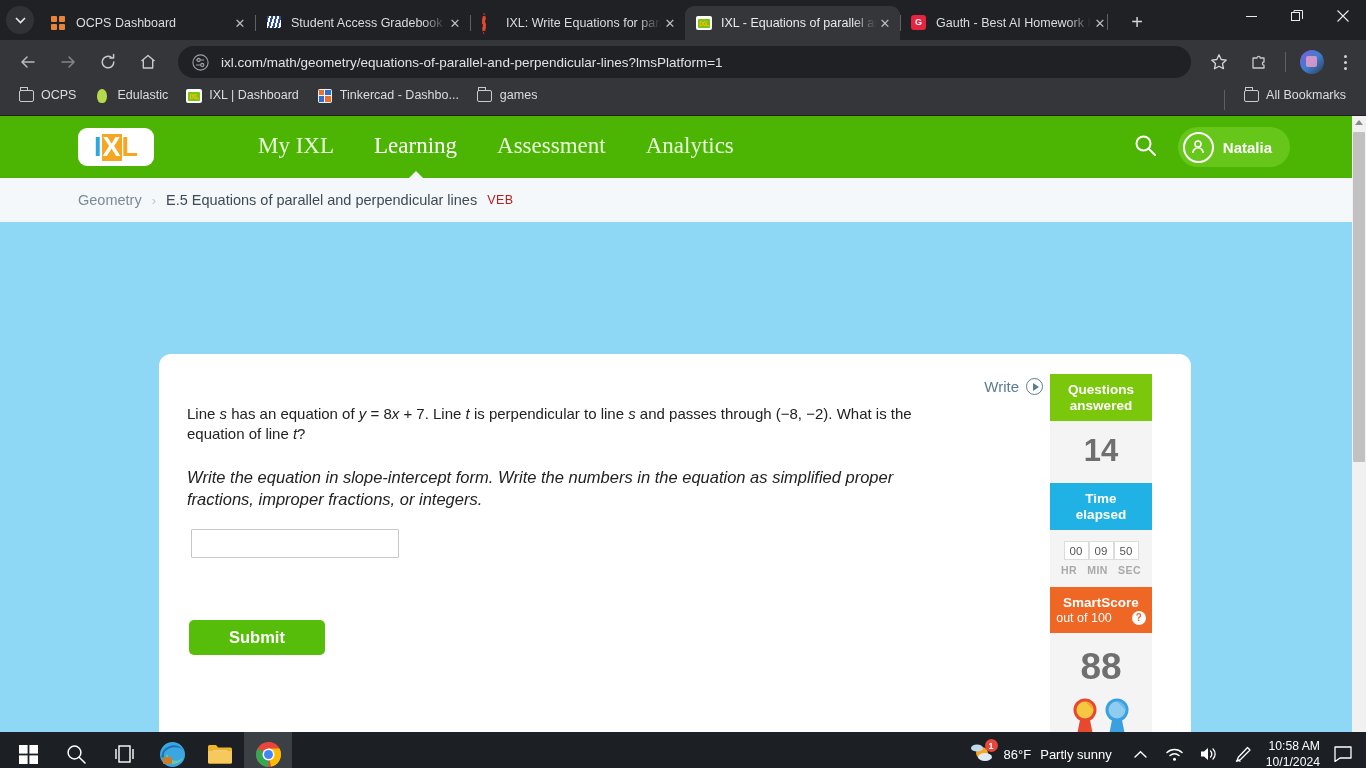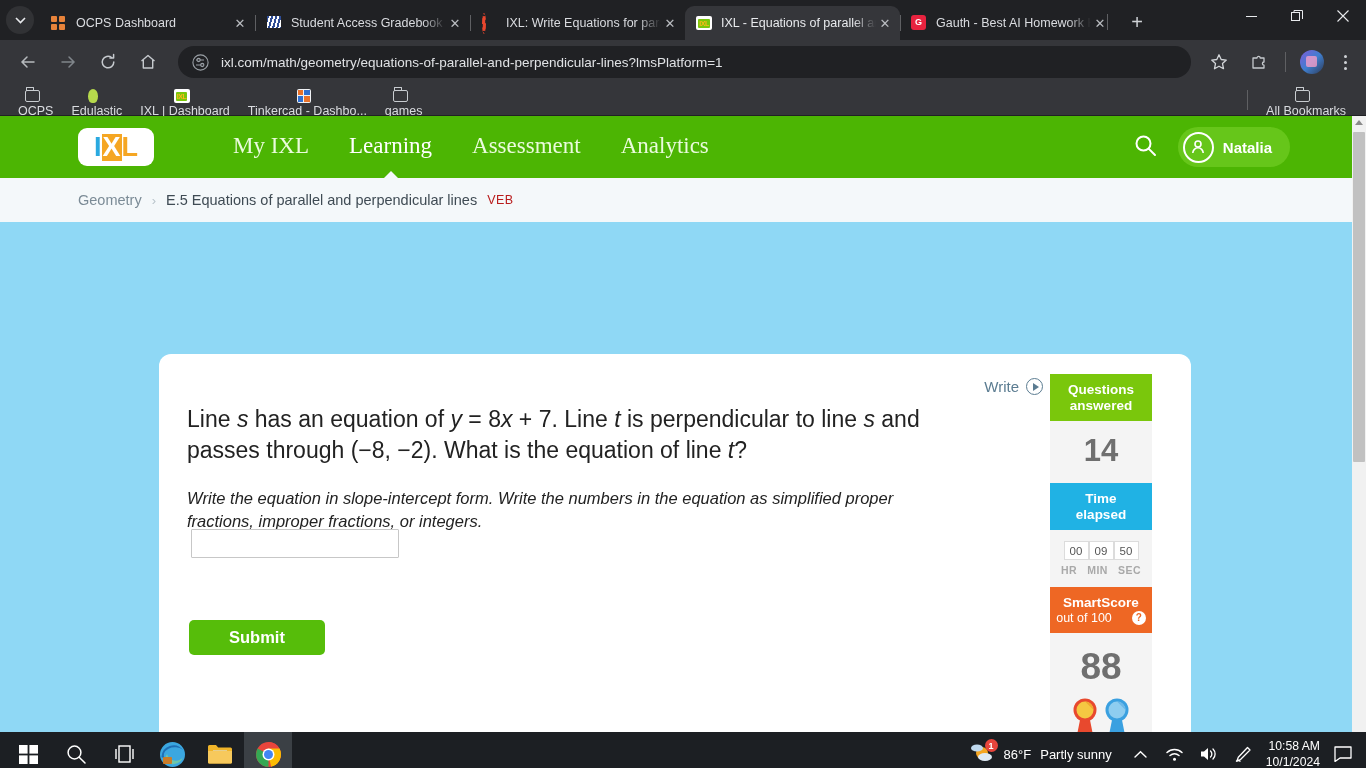--- a/index.html
+++ b/index.html
@@ -116,24 +116,23 @@
   .kebab i { width:3px;height:3px;border-radius:50%;background:#cfd2d6;display:block; }
 
   
   .bookmarks {
     height: 32px; background: #35363a;
     display: flex; align-items: center; padding: 0 10px;
     font-size: 12.5px; color: #dadce0;
     border-bottom: 1px solid #202124;
   }
   .bm {
-    display: flex; align-items: center; height: 24px;
+    display: flex; align-items: flex-start; height: 24px;
     padding: 0 8px; border-radius: 4px; margin-right: 2px;
     white-space: nowrap;
-    flex-direction: column;
   }
   .bm .bmicon { width:16px;height:16px;margin-right:7px;flex:none;
     display:flex;align-items:center;justify-content:center; }
   .bm-right { margin-left: auto; display:flex; align-items:center; }
   .bm-right .tb-sep { margin-right:10px; }
   .folder-ico { width:15px;height:12px;border:1.4px solid #c8ccd0;border-radius:2px;
     position:relative;}
   .folder-ico::before{content:'';position:absolute;top:-4px;left:0;width:6px;height:3px;
     border:1.4px solid #c8ccd0;border-bottom:none;border-radius:1px 1px 0 0;}
   .ico-edulastic { width:10px;height:14px;background:#b6d94c;border-radius:50% 50% 45% 45%;}
@@ -159,21 +158,21 @@
   .ixl-logo {
     margin-left: 78px; width: 76px; height: 38px; background: #fff;
     border-radius: 9px; display: flex; align-items: center;
     justify-content: center; flex: none;
   }
   .ixl-logo .lg { display:flex; align-items:center; font-size:27px;
      font-weight: bold; font-family:"Liberation Sans", sans-serif; line-height:1; }
   .ixl-logo .i { color:#2aa9e0; }
   .ixl-logo .x { color:#fff; background:#f5a623; padding:0 1px; }
   .ixl-logo .l { color:#f5a623; }
-  .navlinks { display:flex; align-items:center; margin-left: 79px; gap: 40px; }
+  .navlinks { display:flex; align-items:center; margin-left: 104px; gap: 40px; }
   .navlink {
     color: #eafbdc; font-size: 23px;
     font-family: "Liberation Serif", serif; position: relative;
     padding-bottom: 2px;
   }
   .navlink.active { color: #ffffff; }
   .navlink.active::after {
     content:''; position: absolute; left: 50%; bottom: -21px;
     transform: translateX(-50%);
     border-left: 11px solid transparent; border-right: 11px solid transparent;
@@ -218,21 +217,21 @@
   }
   .video-link .playc::after {
     content:''; border-left: 6px solid #5b7c91;
     border-top: 4px solid transparent; border-bottom: 4px solid transparent;
     margin-left: 2px;
   }
 
   .qbody { position: absolute; left: 28px; top: 50px; width: 760px; }
   .qtext {
     font-family: "Liberation Sans", sans-serif;
-    font-size: 23px; color: #222; line-height: 1.35;
+    font-size: 15px; color: #222; line-height: 1.35;
   }
   .qtext i { font-style: italic; }
   .qdirections {
     margin-top: 21px; font-size: 16.5px; color: #222;
     font-style: italic; line-height: 1.37;
   }
   .answer-input {
     position: absolute; left: 32px; top: 175px;
     width: 208px; height: 29px;
     border: 1px solid #c7c7c7; background: #fff; border-radius: 1px;

